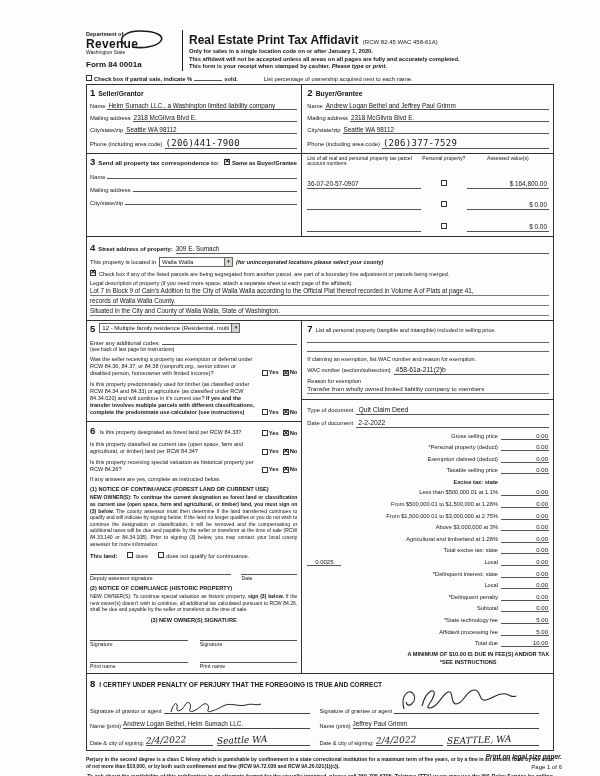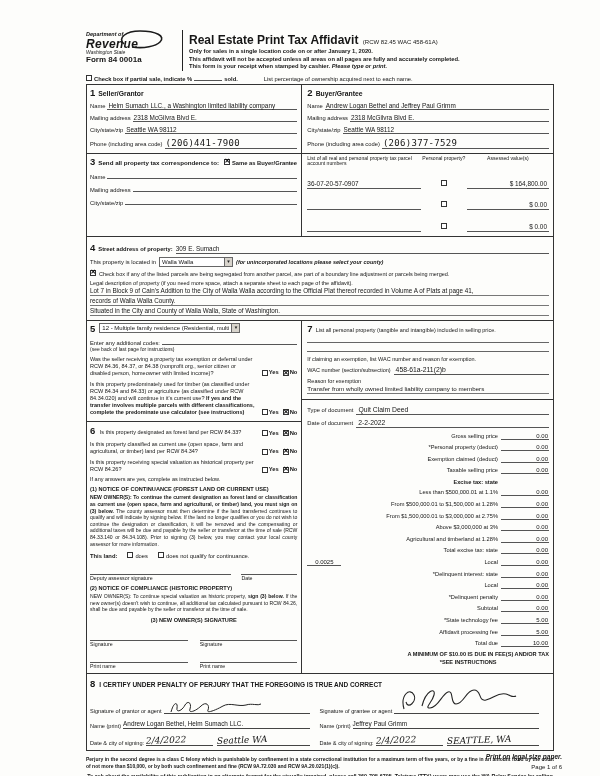--- a/index.html
+++ b/index.html
@@ -5,26 +5,26 @@
 *{margin:0;padding:0;box-sizing:border-box;}
 body{background:#ffffff;width:600px;}
 .sheet{position:relative;width:600px;height:776px;background:#fdfdfb;font-family:"Liberation Sans",sans-serif;color:#161616;overflow:hidden;}
 .content{position:absolute;left:86px;top:30px;width:468px;}
 .b{font-weight:bold;}.i{font-style:italic;}
 .fs5{font-size:5px;}.fs55{font-size:5.5px;}.fs65{font-size:6.5px;}
 .grow{flex:1;}
 
 .hdr{display:flex;margin-bottom:3px;}
 .hdr-left{width:96px;flex:none;}
-.logo{position:relative;font-style:italic;line-height:1;padding-top:2px;}
+.logo{position:relative;line-height:1;padding-top:2px;}
 .logo-l1{font-size:5.5px;font-weight:bold;}
 .logo-l2{font-size:12px;font-weight:bold;letter-spacing:.3px;}
 .logo-l3{font-size:5px;}
 .swoosh{position:absolute;left:28px;top:-2px;}
-.form-no{font-size:8px;font-weight:bold;}
+.form-no{font-size:8px;font-weight:bold;margin-top:5px;}
 .hdr-right{border-left:1.5px solid #222;padding-left:6px;flex:1;}
 .title{font-size:12px;font-weight:bold;}
 .rcw{font-size:6px;}
 .note{font-size:5.8px;font-weight:bold;line-height:1.3;}
 .partial-row{display:flex;align-items:baseline;font-size:5.8px;margin:3px 0 2px 0;gap:2px;}
 .own-note{margin-left:24px;font-weight:normal;}
 
 .cb{display:inline-block;width:6px;height:6px;border:1px solid #333;position:relative;vertical-align:-1px;background:#fff;flex:none;}
 .cb.checked::after{content:"\2715";position:absolute;left:-.5px;top:-1.5px;font-size:6.5px;font-weight:bold;line-height:1;color:#111;}
 

